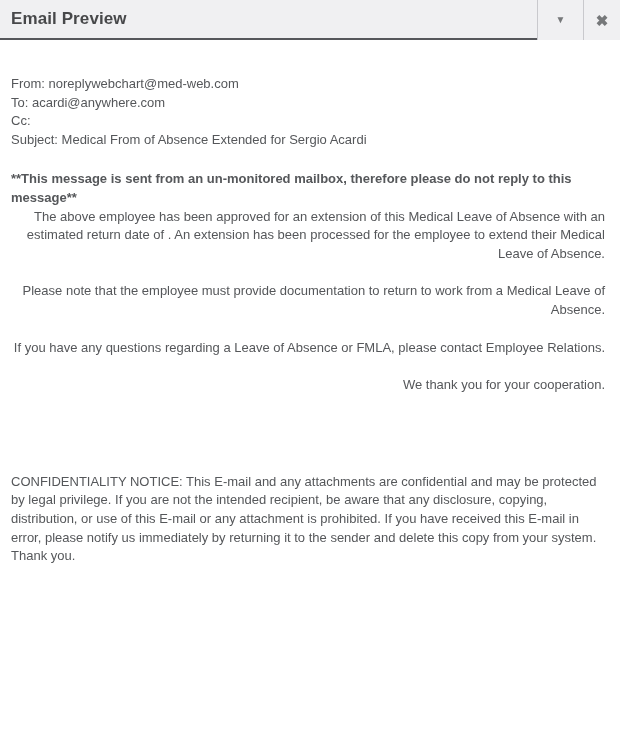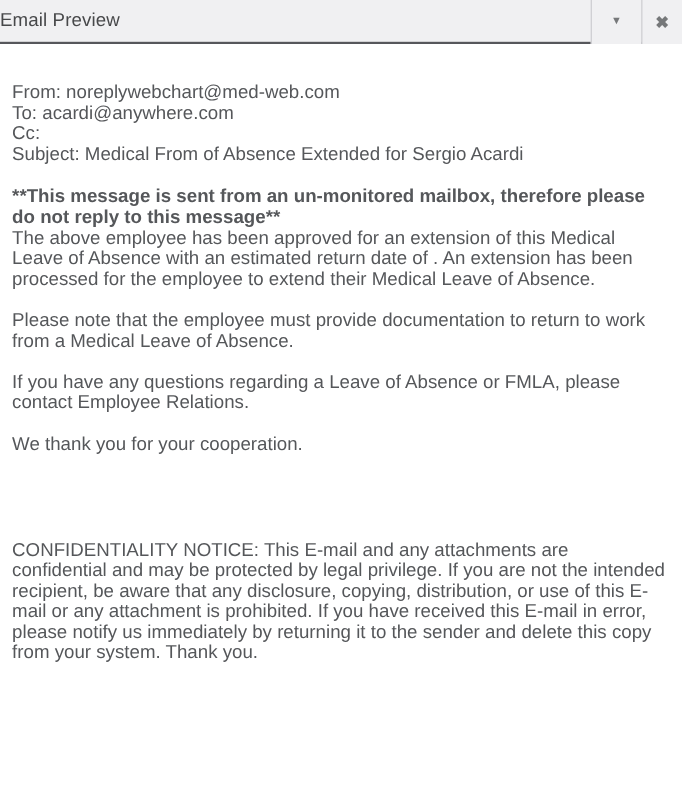--- a/index.html
+++ b/index.html
@@ -20,22 +20,23 @@
   .titlebar {
     position: relative;
     height: 40px;
     background: #f0f0f2;
     border-bottom: 2px solid #56575b;
     display: flex;
     align-items: center;
   }
   .titlebar .title {
     font-size: 17px;
-    font-weight: 400;
+    font-weight: 700;
     color: #47484a;
+    padding-left: 11px;
     letter-spacing: 0.1px;
   }
   .tb-buttons {
     position: absolute;
     right: 0;
     top: 0;
     height: 40px;
     display: flex;
   }
   .tb-btn {
@@ -56,35 +57,35 @@
   }
   .x-glyph {
     font-size: 15px;
     font-weight: 700;
     color: #76787a;
     line-height: 1;
   }
   
   .content {
     padding: 35px 15px 0 11px;
-    font-size: 17px;
+    font-size: 13px;
     line-height: 18.6px;
     color: #55575a;
   }
   .headers { margin-bottom: 21px; }
   .hdr-line { white-space: nowrap; }
   .warning {
     font-weight: 700;
   }
   .heading {
     font-weight: 700;
     margin-bottom: 17px;
   }
   .re-line { margin-bottom: 18px; }
-  .para { margin-bottom: 19px; }
+  .para { margin-bottom: 19px; text-align: right; }
   .para-last { margin-bottom: 78px; }
   .confidentiality { margin-bottom: 16px; }
 </style>
 </head>
 <body>
 
 <div class="window">
 
   <div class="titlebar">
     <span class="title">Email Preview</span>

